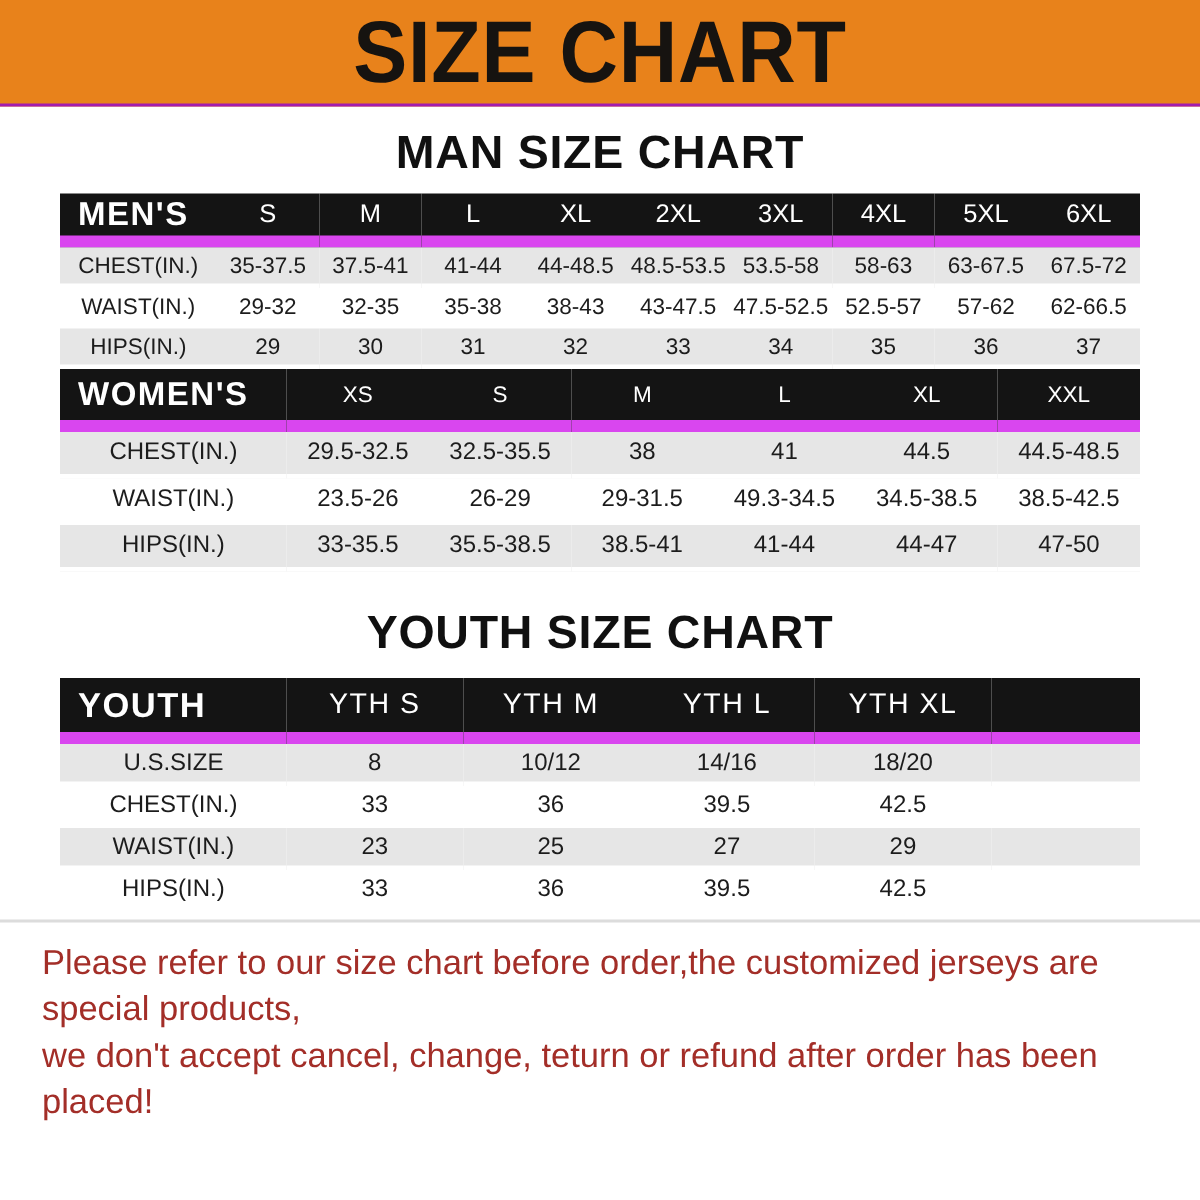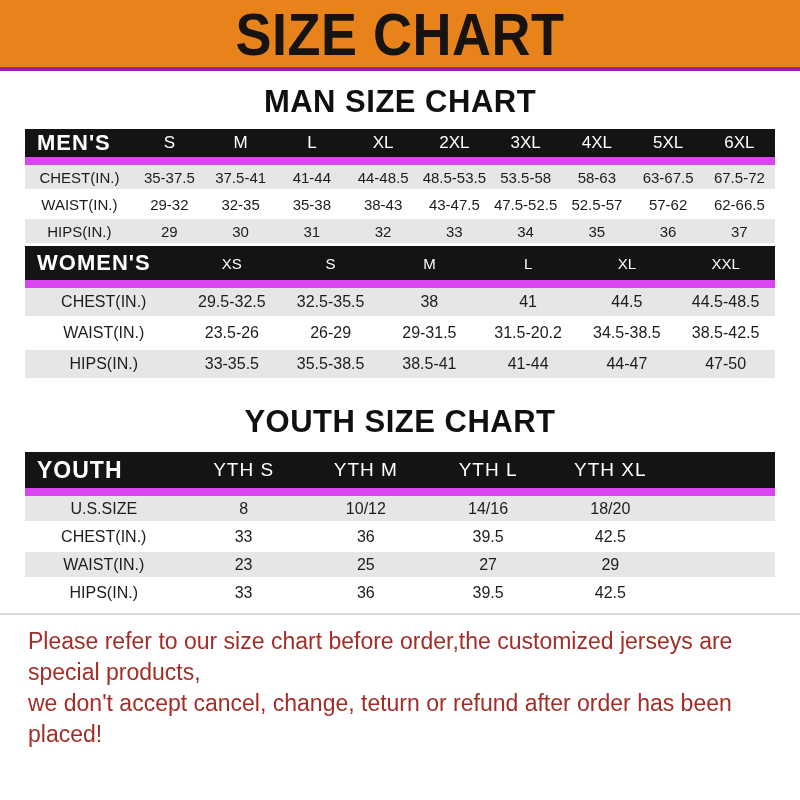--- a/index.html
+++ b/index.html
@@ -9,21 +9,21 @@
     background: #ffffff;
     font-family: "Liberation Sans", sans-serif;
     overflow: hidden;
     color: #1c1c1c;
   }
 
   
   .banner {
     height: 71px;
     background: #E8821B;
-    border-bottom: 4px solid #a21caf;
+    border-bottom: 2px solid #a21caf;
     display: flex; align-items: center; justify-content: center;
   }
   .banner-title {
     margin: 0;
     font-size: 54px; font-weight: 800; color: #161310;
     letter-spacing: 0.5px;
     display: inline-block;
     transform: scaleY(1.08);
   }
 
@@ -31,21 +31,21 @@
   .section-heading {
     text-align: center;
     font-size: 31px; line-height: 34px;
     font-weight: 800; color: #101010;
     letter-spacing: 0.5px;
   }
   .heading-men   { margin: 14px 0 10px; }
   .heading-women { margin: 22px 0 12px; }
   .heading-youth { margin: 24px 0 13px; }
 
-  .wrap { padding: 0 25px; }
+  .wrap { padding: 0 40px; }
 
   
   table.size-table {
     width: 100%;
     border-collapse: separate; border-spacing: 0;
     table-layout: fixed;
   }
   .size-table thead th {
     background: #141414; color: #ffffff;
     text-align: center; font-weight: normal;
@@ -194,21 +194,21 @@
           <td>38</td>
           <td>41</td>
           <td>44.5</td>
           <td>44.5-48.5</td>
         </tr>
         <tr class="white">
           <th>WAIST(IN.)</th>
           <td>23.5-26</td>
           <td>26-29</td>
           <td>29-31.5</td>
-          <td>31.5-20.2</td>
+          <td>49.3-34.5</td>
           <td>34.5-38.5</td>
           <td>38.5-42.5</td>
         </tr>
         <tr class="gray">
           <th>HIPS(IN.)</th>
           <td>33-35.5</td>
           <td>35.5-38.5</td>
           <td>38.5-41</td>
           <td>41-44</td>
           <td>44-47</td>

